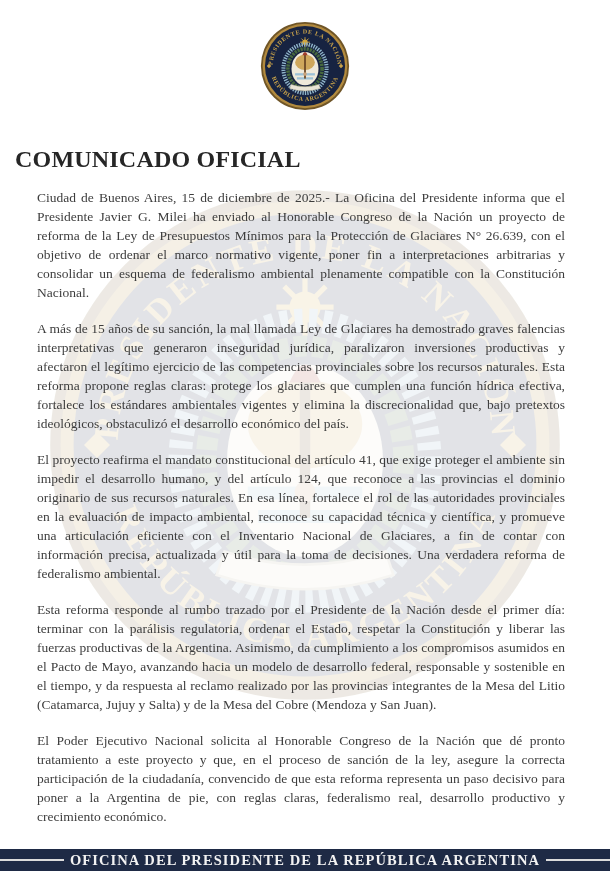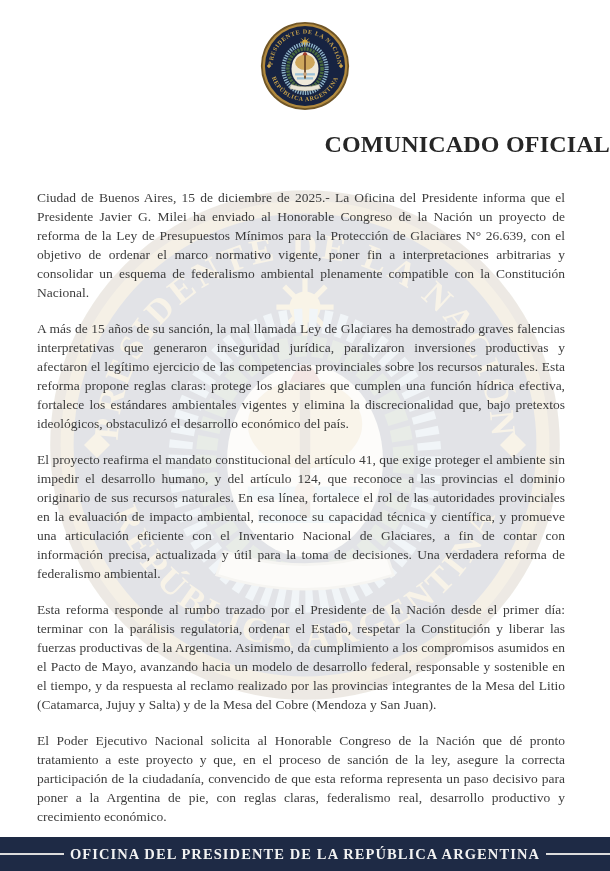--- a/index.html
+++ b/index.html
@@ -30,22 +30,22 @@
     font-family:"Liberation Serif", serif;
     font-weight:bold;
     font-size:13.5px;
     letter-spacing:1.5px;
     fill:#c8a24a;
   }
 
   .title{
     position:absolute;
     top:131px;left:0;right:0;
-    margin:0;
-    text-align:right;
+    margin:15px;
+    text-align:left;
     font-family:"Liberation Serif", serif;
     font-size:24px;
     font-weight:700;
     letter-spacing:0.2px;
     color:#262626;
     z-index:1;
   }
 
   .content{
     position:absolute;
@@ -56,21 +56,21 @@
     margin:0 8px 17px 0;
     font-size:13.5px;
     line-height:19px;
     text-align:justify;
     color:#3d3d3d;
   }
 
   .footer{
     position:absolute;
     left:0;right:0;bottom:0;
-    height:34px;
+    height:22px;
     display:flex;
     align-items:center;
     z-index:2;
   }
   .footer-text{
     width:100%;
     text-align:center;
     font-family:"Liberation Serif", serif;
     font-weight:700;
     font-size:14.5px;

